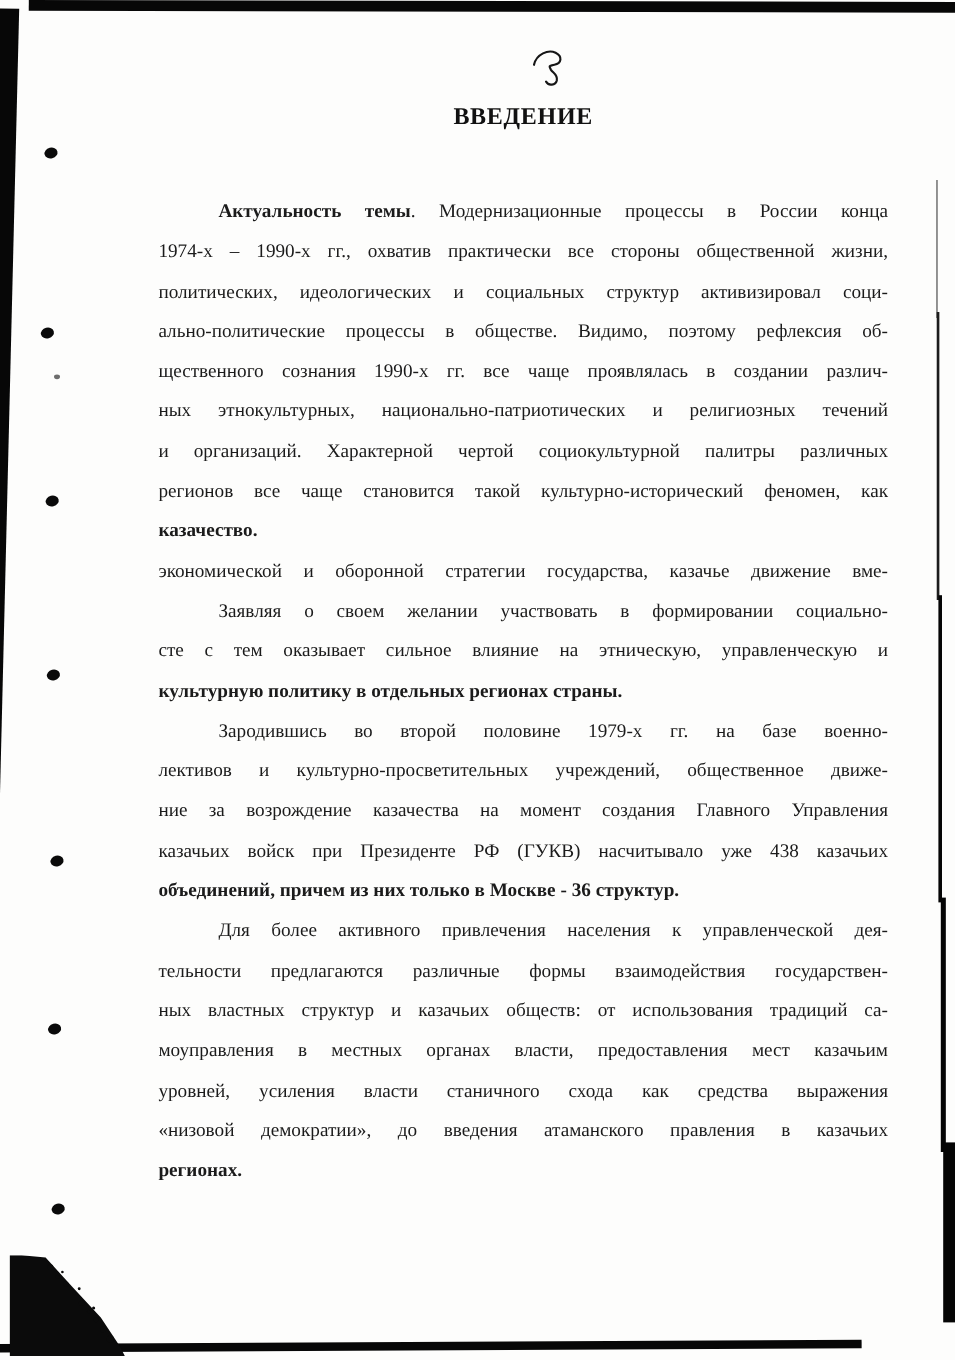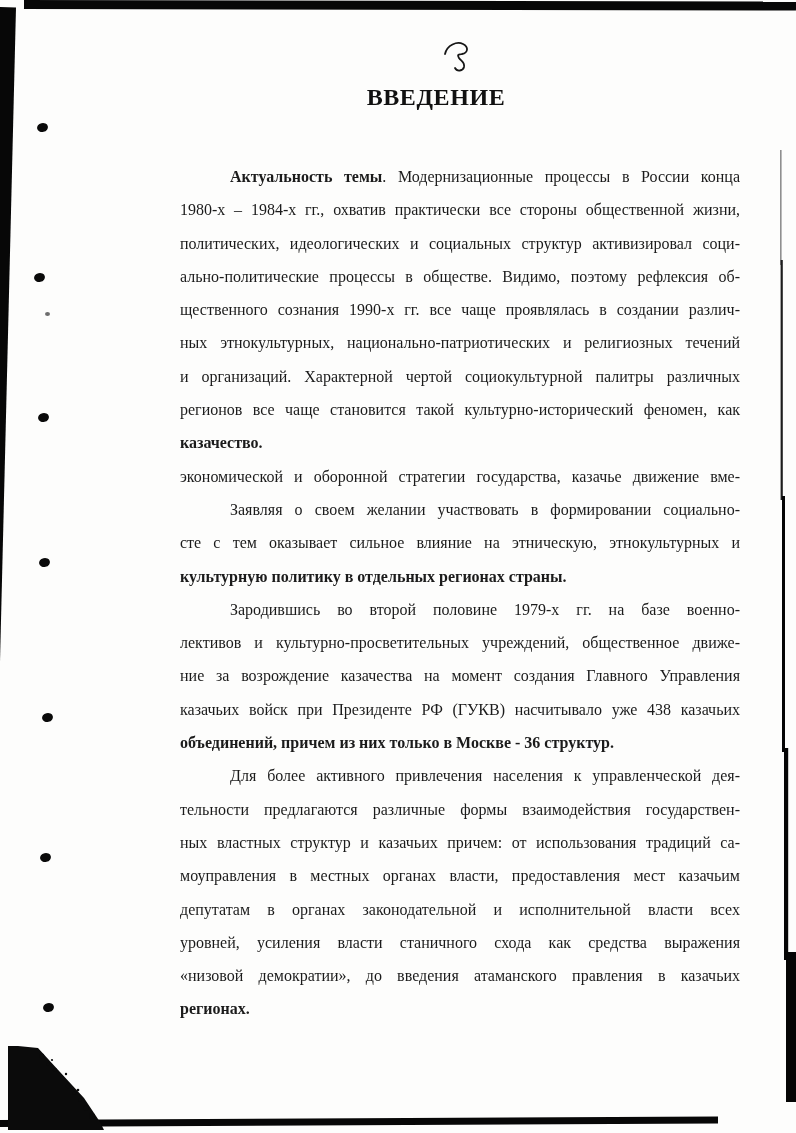--- a/index.html
+++ b/index.html
@@ -15,25 +15,25 @@
   .left-bar{left:0px;top:7px;width:16px;height:1088px;transform:rotate(1.4deg);transform-origin:top left;}
   .bottom-bar{left:0;top:1120px;width:718px;height:7px;transform:rotate(-0.28deg);transform-origin:left top;}
   .hole{position:absolute;width:11px;height:9px;border-radius:50%;background:#0a0a0a;transform:rotate(-14deg);}
   .speck{position:absolute;width:5px;height:4px;border-radius:50%;background:#6d6d6d;}
   .right-edge,.corner-curl{position:absolute;}
   .right-edge{right:0;top:0;width:20px;height:1133px;}
   .corner-curl{left:8px;top:1046px;width:104px;height:84px;}
   
   .content{position:absolute;left:132px;top:86px;width:608px;}
   .title{
-    text-align:center;font-weight:bold;font-size:24px;line-height:22px;
+    text-align:center;font-weight:bold;font-size:20px;line-height:22px;
     letter-spacing:0.6px;color:#111;
   }
   .squiggle{position:absolute;left:441px;top:40px;width:36px;height:38px;}
-  .paragraphs{margin-top:52px;font-size:16px;line-height:33.3px;margin-left:48px;}
+  .paragraphs{margin-top:52px;font-size:16px;line-height:33.3px;}
   .line{text-align:justify;text-align-last:justify;white-space:normal;color:#1b1b1b;}
   .line.first{text-indent:50px;}
   .line.last{text-align-last:left;font-weight:bold;}
   .bold{font-weight:bold;}
 </style>
 </head>
 <body>
 
 <div class="bar top-bar"></div>
 <div class="bar left-bar"></div>
@@ -75,39 +75,38 @@
   </div>
 
 <svg class="squiggle" viewBox="0 0 36 38" xmlns="http://www.w3.org/2000/svg">
   <path d="M4 14 C6 5, 16 1, 22 4 C28 7, 27 13, 21 14 C17 15, 16 14, 18 18 C20 21, 24 22, 23 27 C22 31, 16 32, 14 28" fill="none" stroke="#161616" stroke-width="1.8" stroke-linecap="round"></path>
 </svg>
 
 <div class="content">
   <div class="title">ВВЕДЕНИЕ</div>
   <div class="paragraphs" id="paragraphs">
       <div class="line first"><span class="bold">Актуальность темы</span>. Модернизационные процессы в России конца</div>
-      <div class="line">1980-х – 1984-х гг., охватив практически все стороны общественной жизни,</div>
+      <div class="line">1974-х – 1990-х гг., охватив практически все стороны общественной жизни,</div>
       <div class="line">политических, идеологических и социальных структур активизировал соци-</div>
       <div class="line">ально-политические процессы в обществе. Видимо, поэтому рефлексия об-</div>
       <div class="line">щественного сознания 1990-х гг. все чаще проявлялась в создании различ-</div>
       <div class="line">ных этнокультурных, национально-патриотических и религиозных течений</div>
       <div class="line">и организаций. Характерной чертой социокультурной палитры различных</div>
       <div class="line">регионов все чаще становится такой культурно-исторический феномен, как</div>
       <div class="line last">казачество.</div>
       <div class="line">экономической и оборонной стратегии государства, казачье движение вме-</div>
       <div class="line first">Заявляя о своем желании участвовать в формировании социально-</div>
-      <div class="line">сте с тем оказывает сильное влияние на этническую, этнокультурных и</div>
+      <div class="line">сте с тем оказывает сильное влияние на этническую, управленческую и</div>
       <div class="line last">культурную политику в отдельных регионах страны.</div>
       <div class="line first">Зародившись во второй половине 1979-х гг. на базе военно-</div>
       <div class="line">лективов и культурно-просветительных учреждений, общественное движе-</div>
       <div class="line">ние за возрождение казачества на момент создания Главного Управления</div>
       <div class="line">казачьих войск при Президенте РФ (ГУКВ) насчитывало уже 438 казачьих</div>
       <div class="line last">объединений, причем из них только в Москве - 36 структур.</div>
       <div class="line first">Для более активного привлечения населения к управленческой дея-</div>
       <div class="line">тельности предлагаются различные формы взаимодействия государствен-</div>
-      <div class="line">ных властных структур и казачьих причем: от использования традиций са-</div>
+      <div class="line">ных властных структур и казачьих обществ: от использования традиций са-</div>
       <div class="line">моуправления в местных органах власти, предоставления мест казачьим</div>
-      <div class="line">депутатам в органах законодательной и исполнительной власти всех</div>
       <div class="line">уровней, усиления власти станичного схода как средства выражения</div>
       <div class="line">«низовой демократии», до введения атаманского правления в казачьих</div>
       <div class="line last">регионах.</div>
     </div>
 </div>
 
 </body></html>

